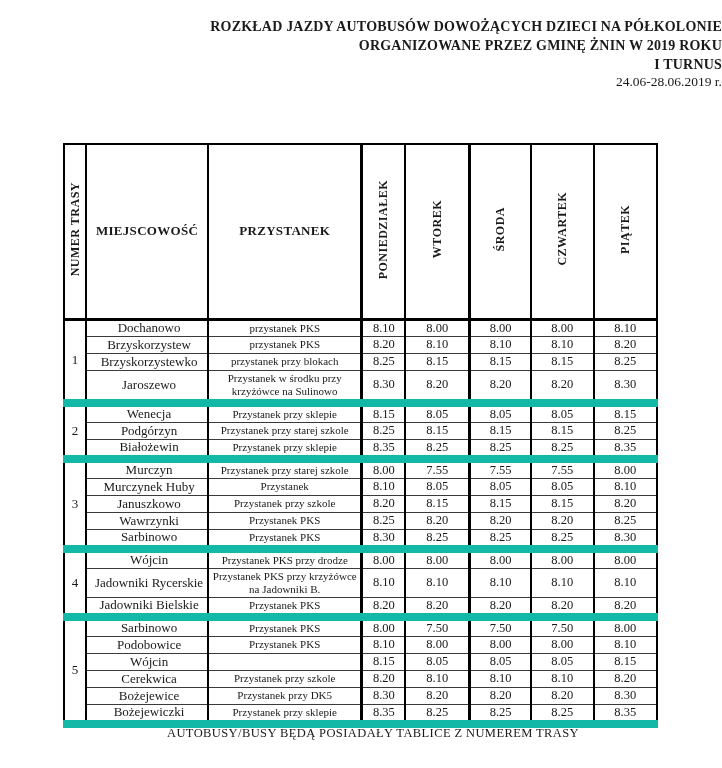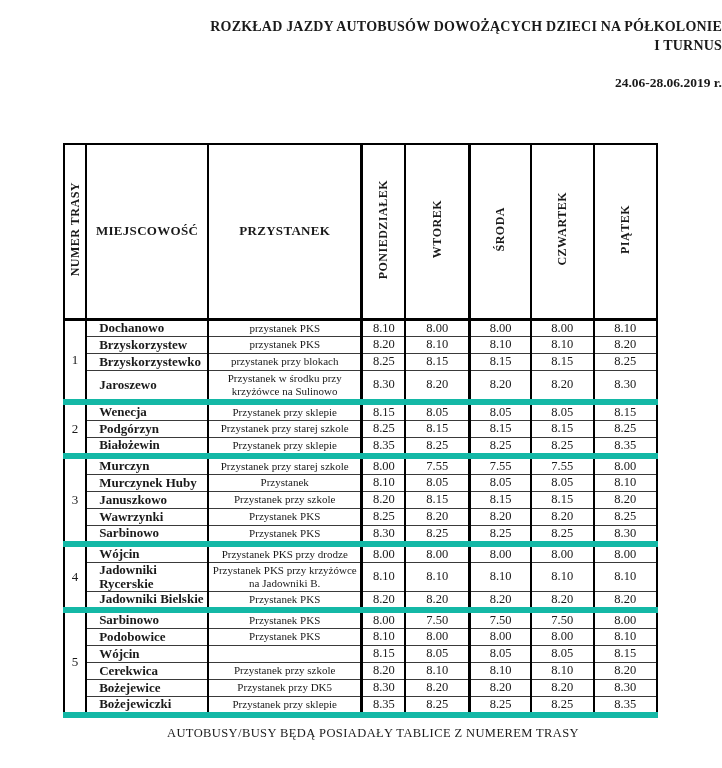--- a/index.html
+++ b/index.html
@@ -14,23 +14,23 @@
     overflow: hidden;
   }
   .title-block { padding-top: 17px; text-align: right; }
   .title-line {
     font-size: 14px;
     font-weight: bold;
     line-height: 19px;
     letter-spacing: 0.2px;
   }
   .date-line {
-    margin-top: 20px;
+    margin-top: 0;
     font-size: 13.5px;
-    font-weight: bold;
+    font-weight: normal;
     line-height: 15px;
   }
   table.schedule {
     position: absolute;
     left: 63px;
     top: 143px;
     width: 595px;
     border-collapse: collapse;
     table-layout: fixed;
     border: 2px solid #000;
@@ -61,29 +61,29 @@
   .b-route { border-right: 2px solid #000; }
   .b-town  { border-right: 2px solid #000; }
   .b-stop  { border-right: 3px solid #000; }
   .b-mon   { border-right: 2px solid #000; }
   .b-tue   { border-right: 3px solid #000; }
   .b-wed   { border-right: 2px solid #000; }
   .b-thu   { border-right: 2px solid #000; }
   .b-fri   { border-right: 2px solid #000; }
 
   tbody tr { border-bottom: 1px solid #3a3a3a; }
-  tbody tr.group-end { border-bottom: 6px solid #14b8a6; }
+  tbody tr.group-end { border-bottom: 8px solid #14b8a6; }
   tbody td { height: 17px; vertical-align: middle; background: #fff; }
 
   td.route-num { text-align: center; font-size: 13px; }
   td.town {
-    font-weight: bold;
+    font-weight: normal;
     font-size: 13px;
-    text-align: left;
-    padding-left: 12px;
+    text-align: center;
+    padding-left: 6px;
     padding-right: 2px;
     line-height: 14px;
   }
   td.stop {
     font-size: 11px;
     text-align: center;
     padding: 1px 3px;
     line-height: 13px;
     margin-top: 48px;
   }
@@ -99,20 +99,21 @@
     letter-spacing: 0.4px;
   }
 </style>
 </head>
 <body>
 
 <div class="page">
 
   <div class="title-block">
     <div class="title-line">ROZKŁAD JAZDY AUTOBUSÓW DOWOŻĄCYCH DZIECI NA PÓŁKOLONIE</div>
+    <div class="title-line">ORGANIZOWANE PRZEZ GMINĘ ŻNIN W 2019 ROKU</div>
     <div class="title-line">I TURNUS</div>
     <div class="date-line">24.06-28.06.2019 r.</div>
   </div>
 
   <table class="schedule">
     <colgroup>
       <col class="w-route">
         <col class="w-town">
         <col class="w-stop">
       <col class="w-mon">

